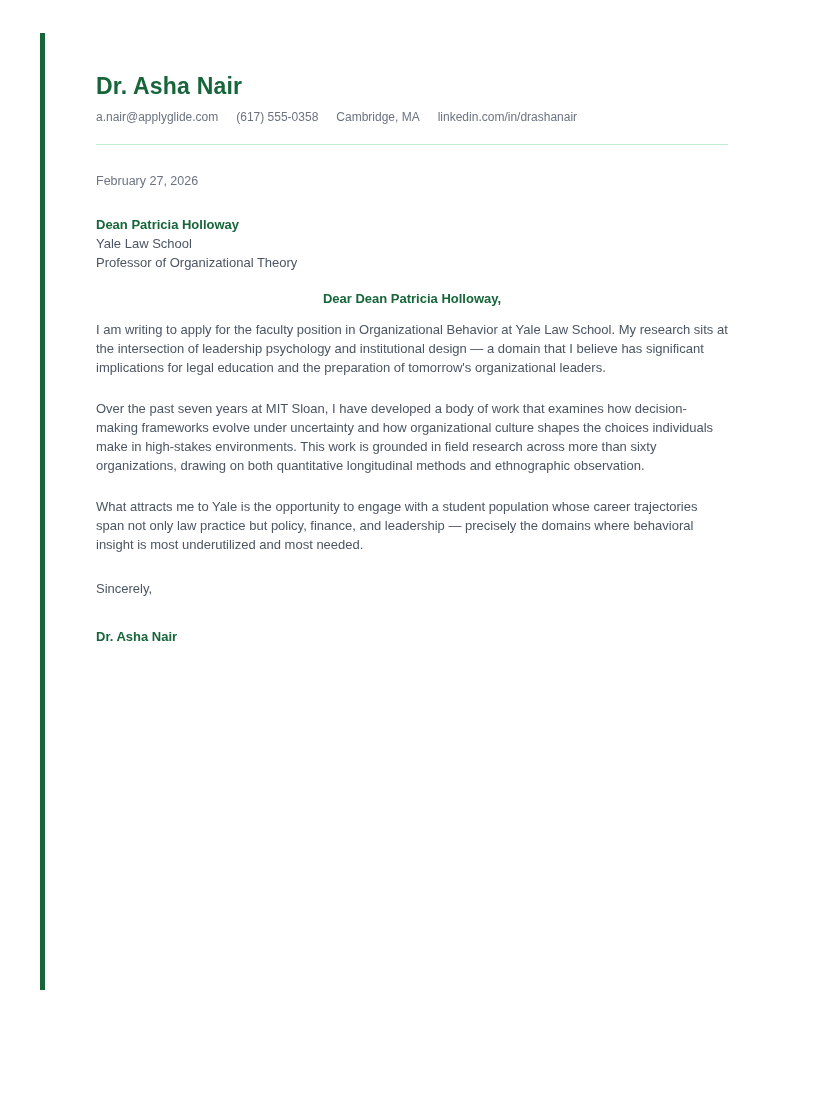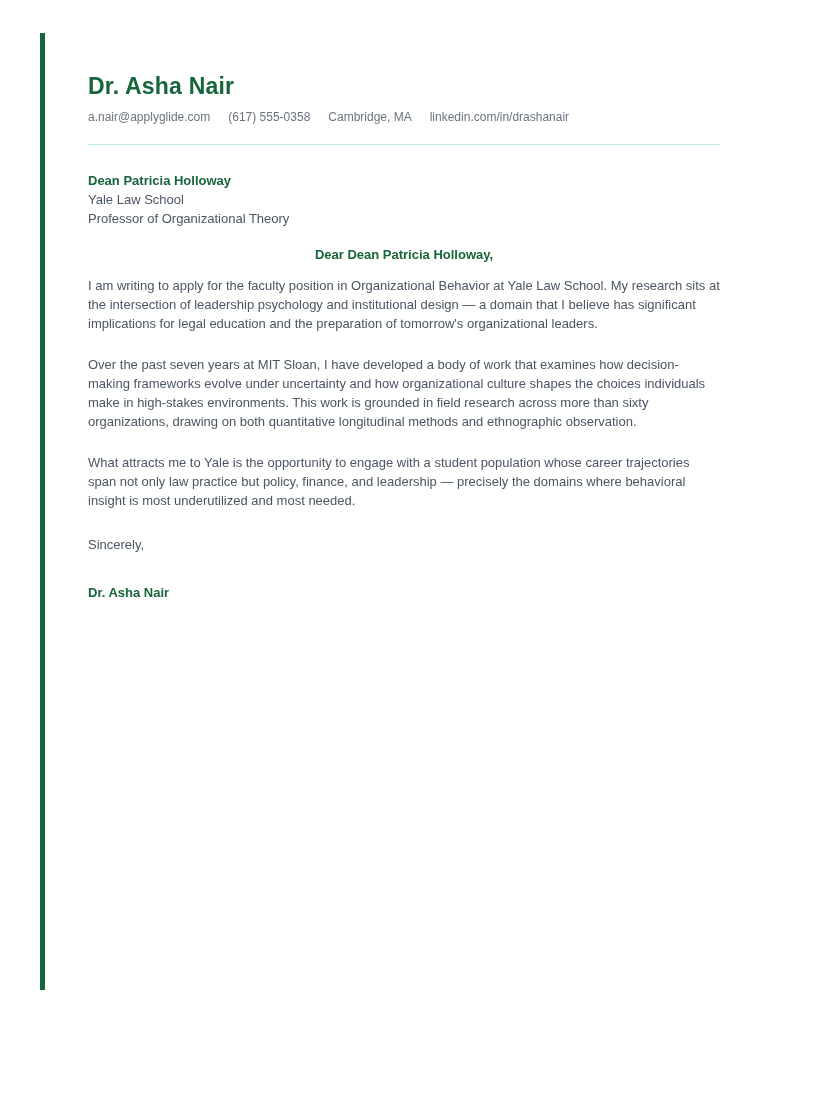--- a/index.html
+++ b/index.html
@@ -18,21 +18,21 @@
   .accent-bar {
     position: absolute;
     left: 40px;
     top: 33px;
     width: 5px;
     height: 957px;
     background: #17653a;
   }
   .letter {
     position: absolute;
-    left: 88px;
+    left: 96px;
     top: 73px;
     width: 632px;
     color: #4b5563;
     font-size: 13px;
     line-height: 19px;
   }
   .sender-name {
     font-size: 23px;
     line-height: 27px;
     font-weight: bold;
@@ -102,20 +102,21 @@
 
     <div class="contact-row">
       <span>a.nair@applyglide.com</span>
       <span>(617) 555-0358</span>
       <span>Cambridge, MA</span>
       <span>linkedin.com/in/drashanair</span>
     </div>
 
     <div class="divider"></div>
 
+    <div class="date-line">February 27, 2026</div>
 
     <div class="recipient-block">
       <div class="recipient-name">Dean Patricia Holloway</div>
       <div>Yale Law School</div>
       <div>Professor of Organizational Theory</div>
     </div>
 
     <div class="salutation">Dear Dean Patricia Holloway,</div>
 
     <p class="body-paragraph first">I am writing to apply for the faculty position in Organizational Behavior at Yale Law School. My research sits at the intersection of leadership psychology and institutional design — a domain that I believe has significant implications for legal education and the preparation of tomorrow's organizational leaders.</p>

